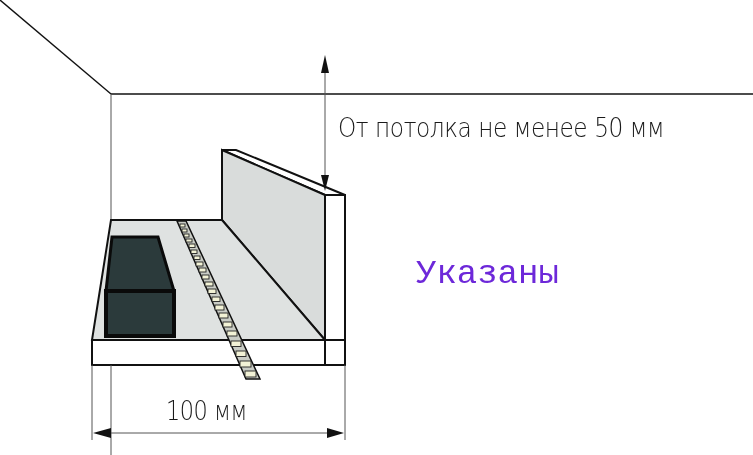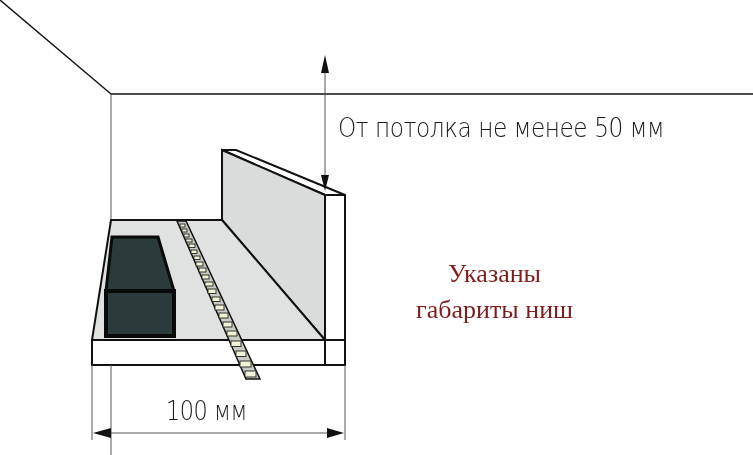--- a/index.html
+++ b/index.html
@@ -1,29 +1,29 @@
 <!DOCTYPE html>
 <html><head>
   <meta charset="utf-8">
   <style>
     html, body { margin: 0; padding: 0; background: #ffffff; }
     body { width: 753px; height: 455px; position: relative; overflow: hidden; }
-    .canvas { position: absolute; left: 0; top: 0; width: 753px; height: 455px; text-align: center; }
+    .canvas { position: absolute; left: 0; top: 0; width: 753px; height: 455px; }
     svg { position: absolute; left: 0; top: 0; }
     .label {
       position: absolute;
       font-family: "DejaVu Sans", "Liberation Sans", sans-serif;
       color: #1a1a1a;
       white-space: nowrap;
       letter-spacing: -0.5px;
       font-weight: 300;
     }
     .lbl-ceiling { left: 338px; top: 112px; font-size: 27px; transform: scaleX(0.86); transform-origin: left top; }
     .lbl-dim { left: 166px; top: 396px; font-size: 26px; transform: scaleX(0.86); transform-origin: left top; }
-    .note { position: absolute; left: 416px; top: 256px; font-family: Liberation Serif, serif; font-size: 26px; line-height: 36px; color: #7f1d1d; }
+    .note { position: absolute; left: 416px; top: 256px; font-family: Liberation Mono, monospace; font-size: 34px; line-height: 36px; color: #6d28d9; }
     .note div { white-space: nowrap; }
   </style>
 </head>
 <body>
 
 <div class="canvas">
   <svg width="753" height="455" viewBox="0 0 753 455">
 
     <g stroke="#111" stroke-width="1.4" fill="none">
       <line x1="0" y1="0" x2="111" y2="94"></line>
@@ -94,15 +94,14 @@
       <polygon points="93,433 111,428 111,438" stroke="none"></polygon>
       <polygon points="344,433 327,428 327,438" stroke="none"></polygon>
     </g>
   </svg>
 
   <div class="label lbl-ceiling">От потолка не менее 50 мм</div>
   <div class="label lbl-dim">100 мм</div>
 
   <div class="note">
     <div>Указаны</div>
-    <div>габариты ниш</div>
   </div>
 </div>
 
 </body></html>

